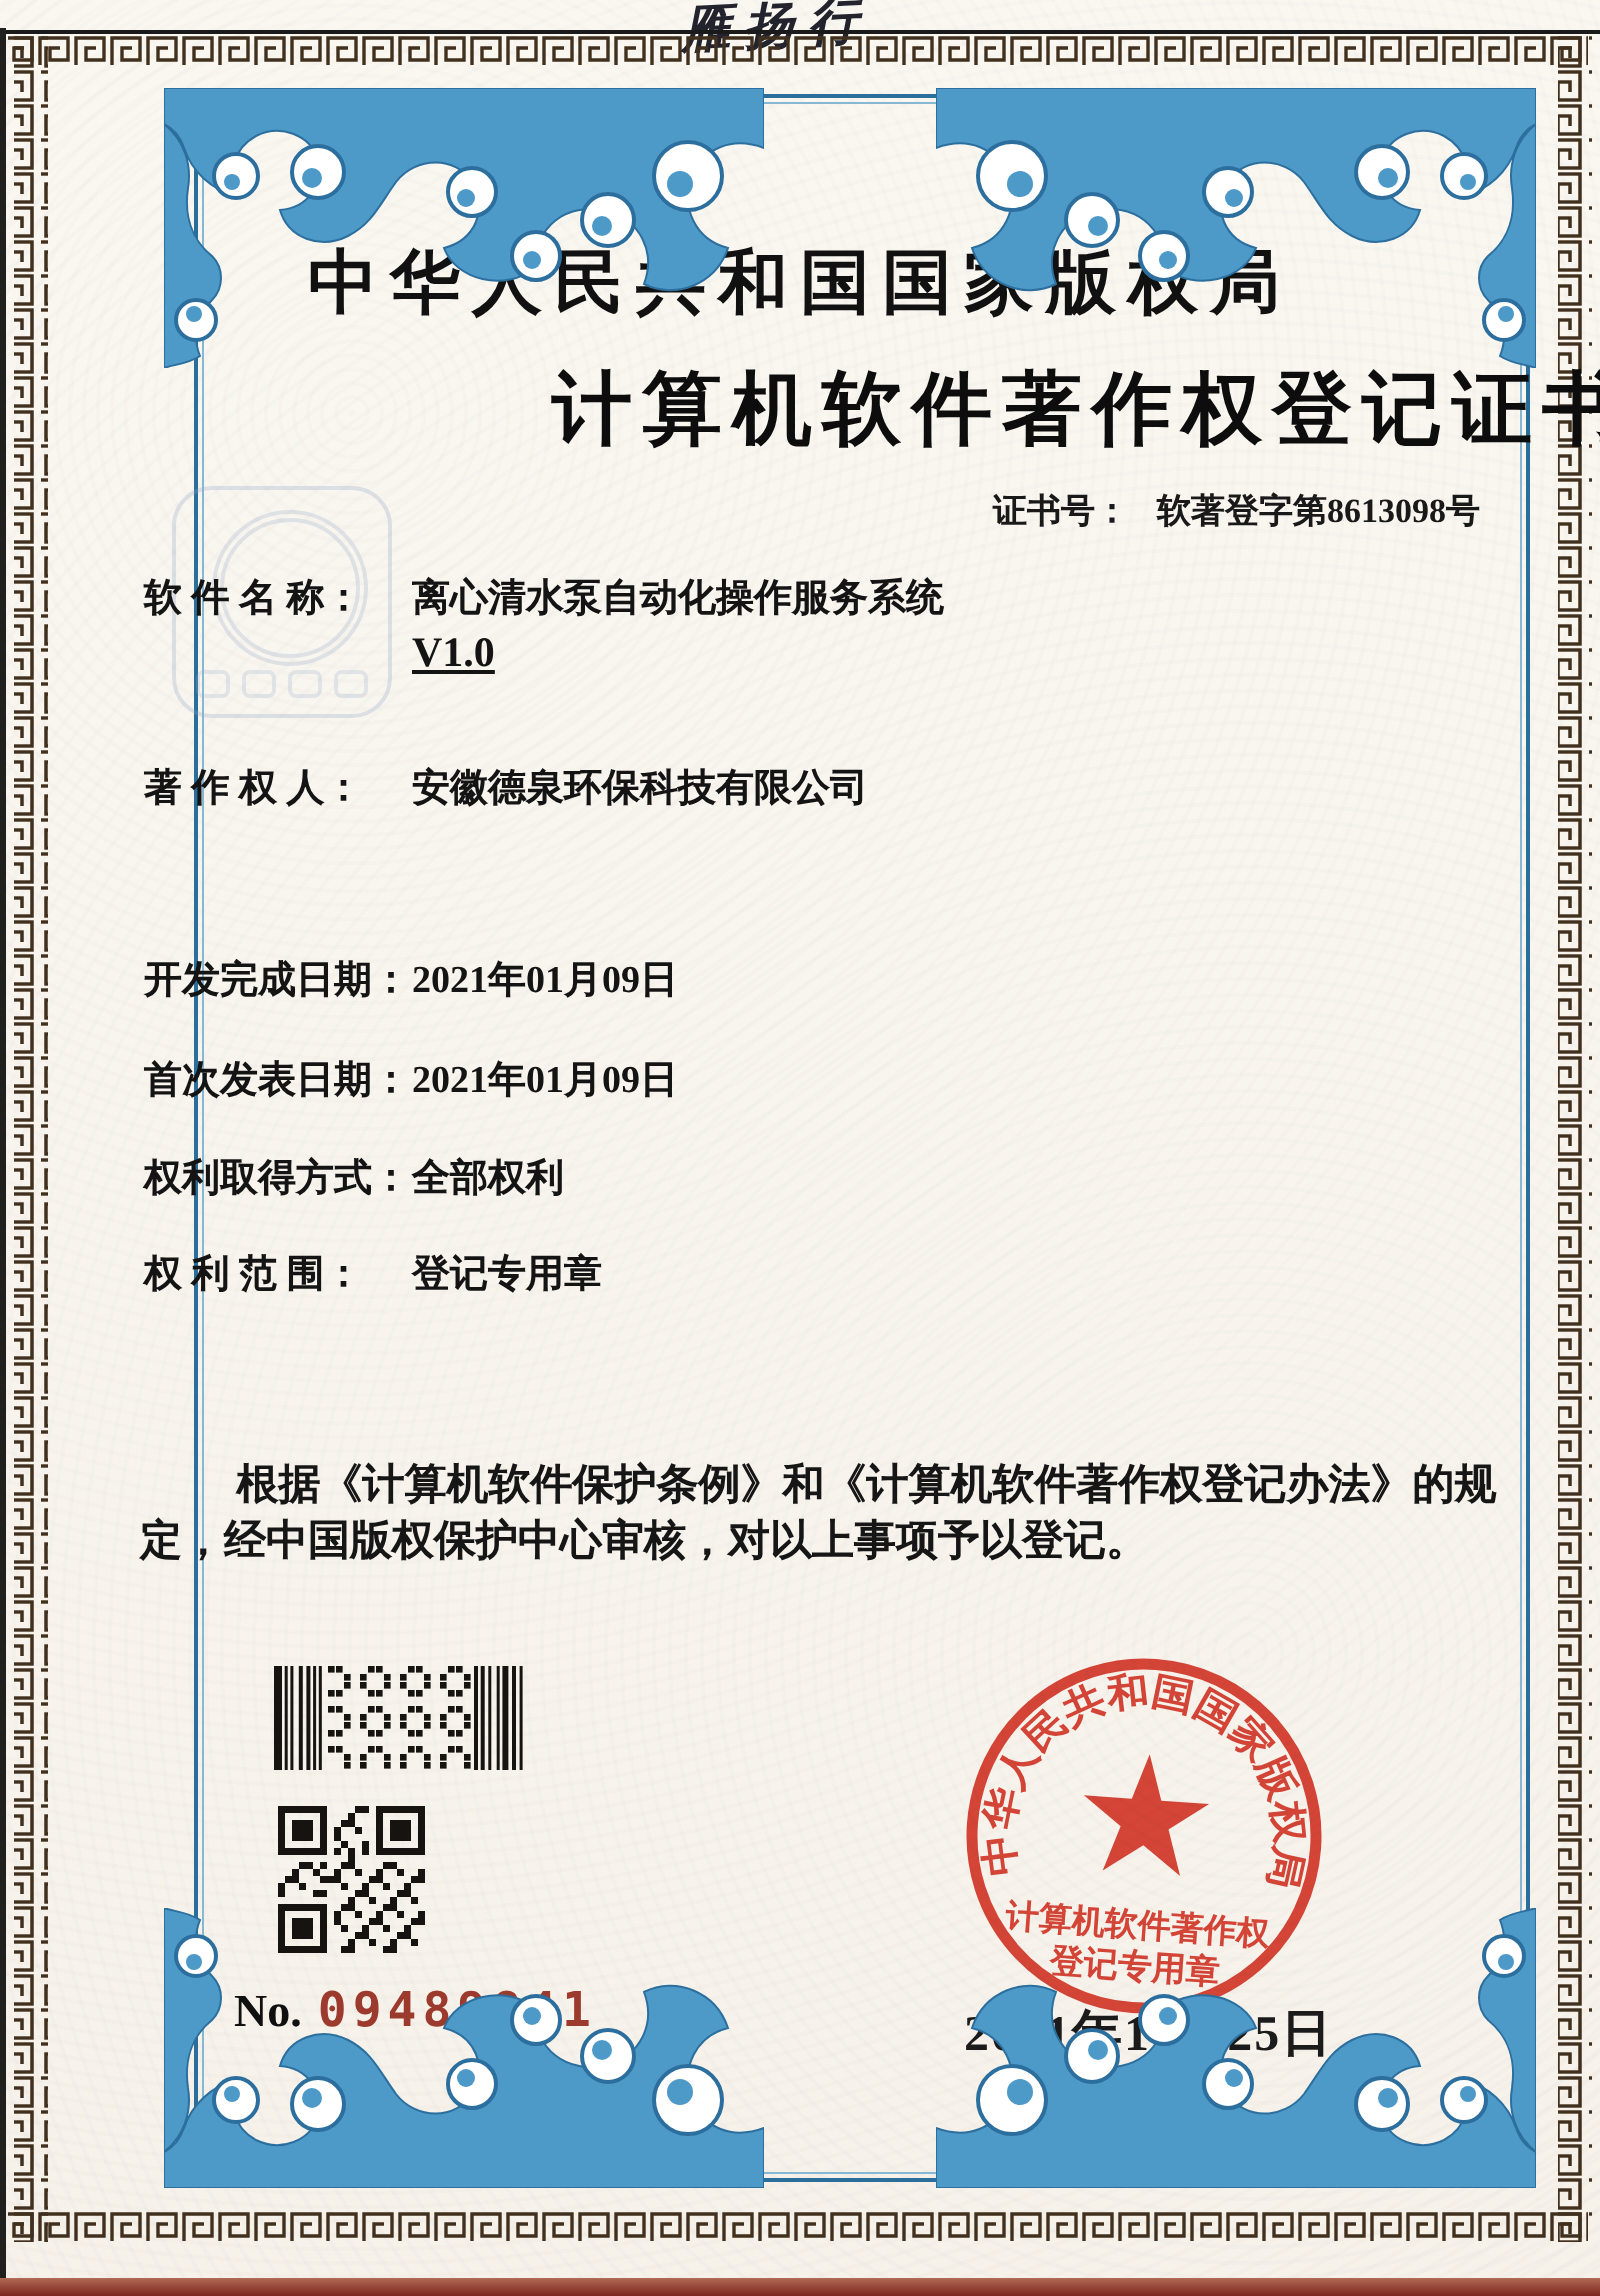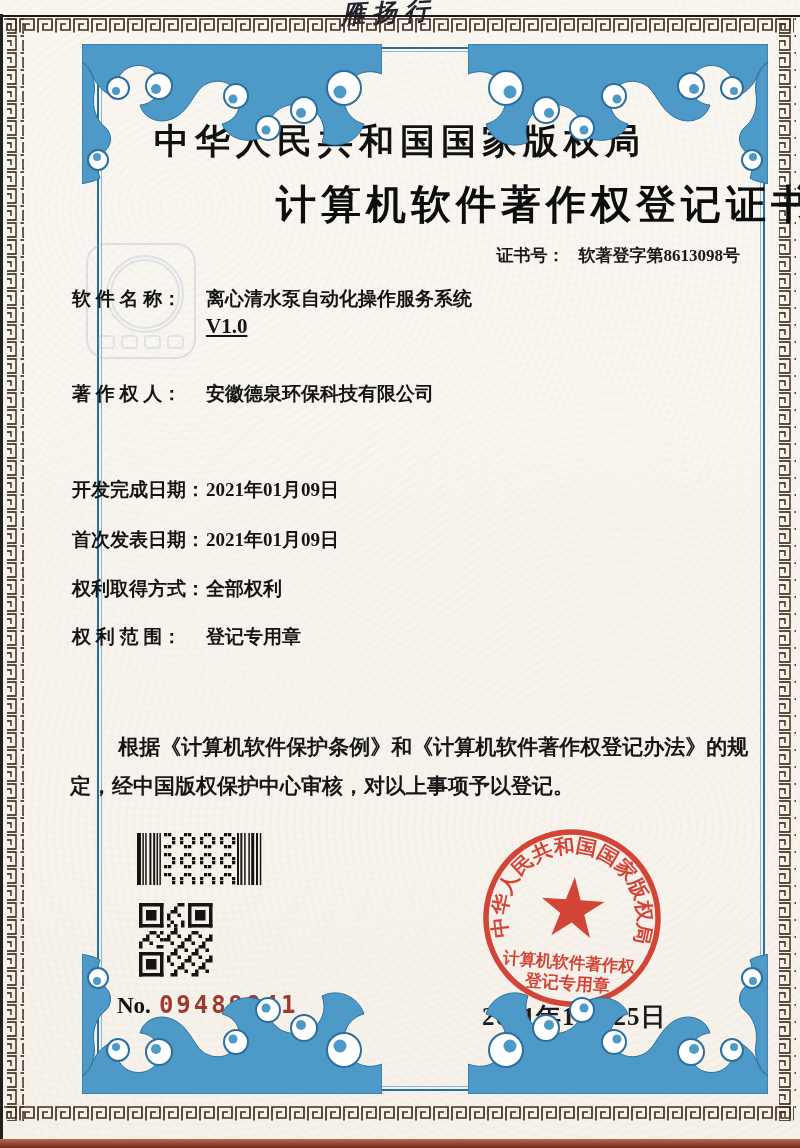--- a/index.html
+++ b/index.html
@@ -59,21 +59,21 @@
     position:absolute; right:60px; top:244px; font-size:17px; font-weight:bold; color:#191919;
   }
   .cert-no .num{margin-left:14px;margin-top:48px;}
   
   .row{position:absolute; left:72px; font-size:19px; font-weight:bold; color:#141414; white-space:nowrap;}
   .row .lab{display:inline-block; width:134px;}
   .row .val{margin-left:0px;}
   .val2{position:absolute; left:206px; font-size:21px; font-weight:bold; color:#141414;text-decoration:underline;}
   .statement{
     position:absolute; left:70px; top:728px; width:682px;
-    font-size:21px; font-weight:600; line-height:39px; text-indent:2.3em; color:#161616;
+    font-size:21px; font-weight:600; line-height:28px; text-indent:2.3em; color:#161616;
   }
   
   .barcode{position:absolute; left:137px; top:833px;}
   .qrcode{position:absolute; left:139px; top:903px;}
   
   .serial{position:absolute; left:117px; top:991px; font-size:23px; font-weight:bold; color:#101010; white-space:nowrap;}
   .serial .digits{
     font-family:"DejaVu Sans Mono", monospace; color:#9b3a2d; letter-spacing:3px; margin-left:8px; font-size:24px;
   }
   

